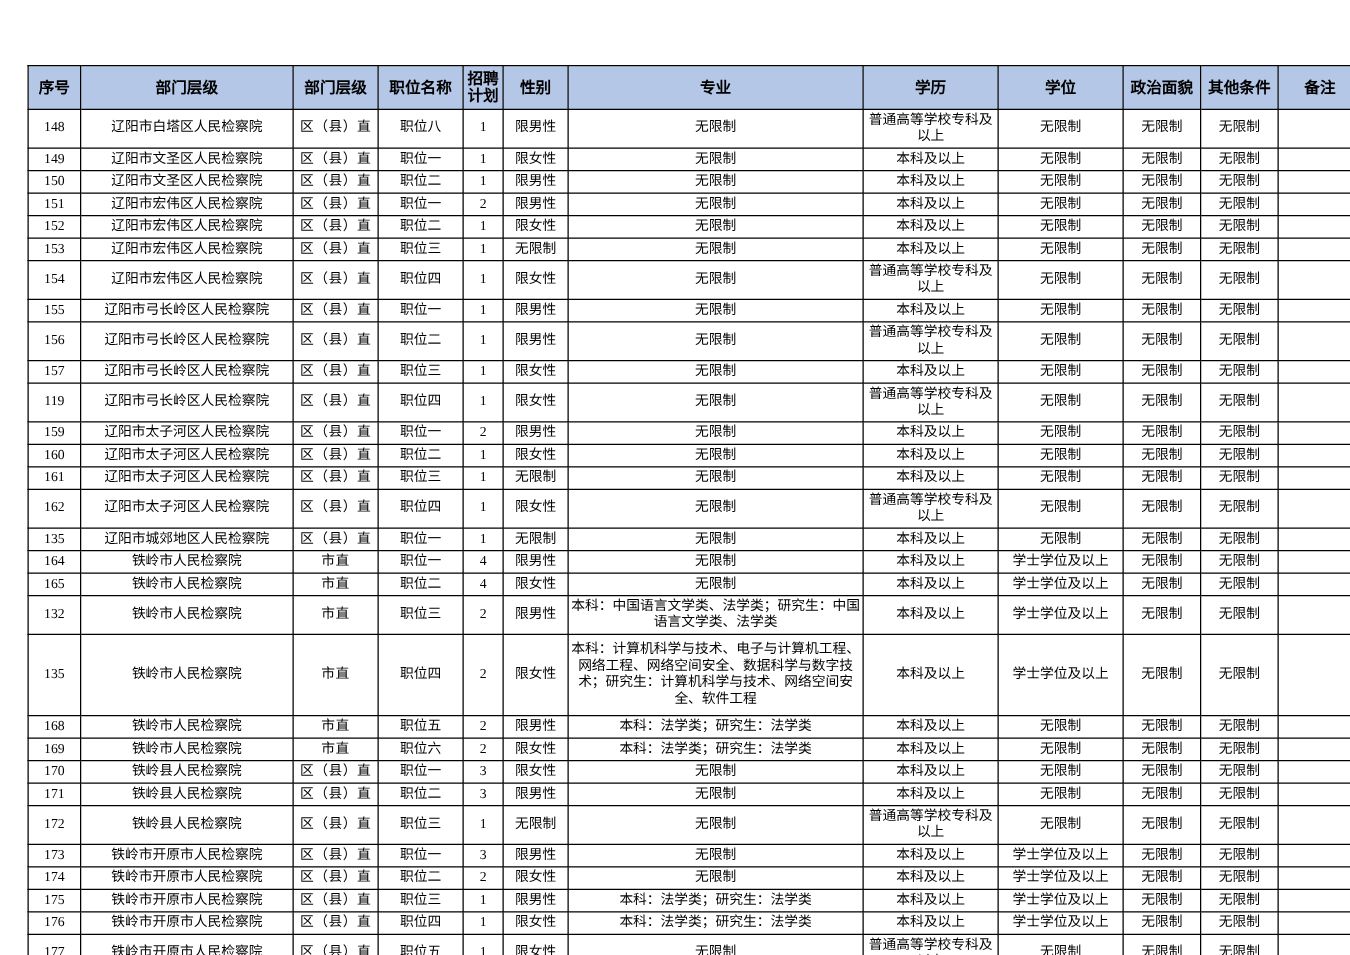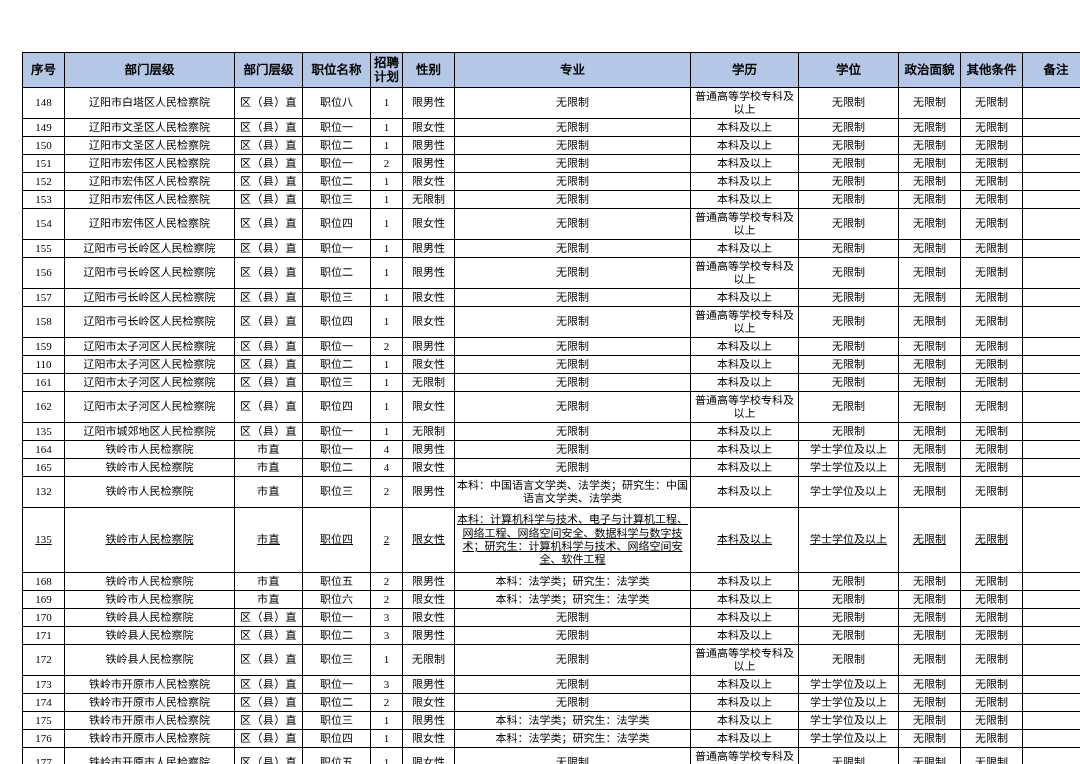--- a/index.html
+++ b/index.html
@@ -75,21 +75,21 @@
   td.major.plain { white-space: nowrap; }
   td.edu      { font-size: 11px; }
   td.degree   { font-size: 11px; white-space: nowrap; }
   td.party    { font-size: 11px; white-space: nowrap; }
   td.other    { font-size: 11px; white-space: nowrap; }
   td.remark   { font-size: 11px; }
 
   
   tr.h1 td { height: 15px; }
   tr.h2 td { height: 28px; }
-  tr.h5 td { height: 62px; text-decoration: underline; }
+  tr.h5 td { height: 62px; }
 </style>
 </head>
 <body>
 
 <div id="sheet">
   <table class="job-table">
     <colgroup>
       <col class="c-seq">
         <col class="c-unit">
         <col class="c-level">
@@ -254,21 +254,21 @@
           <td class="plan">1</td>
           <td class="gender">限女性</td>
           <td class="major plain">无限制</td>
           <td class="edu">本科及以上</td>
           <td class="degree">无限制</td>
           <td class="party">无限制</td>
           <td class="other">无限制</td>
           <td class="remark"></td>
         </tr>
         <tr class="h2">
-          <td class="seq">158</td>
+          <td class="seq">119</td>
           <td class="unit">辽阳市弓长岭区人民检察院</td>
           <td class="level">区（县）直</td>
           <td class="post">职位四</td>
           <td class="plan">1</td>
           <td class="gender">限女性</td>
           <td class="major plain">无限制</td>
           <td class="edu">普通高等学校专科及以上</td>
           <td class="degree">无限制</td>
           <td class="party">无限制</td>
           <td class="other">无限制</td>
@@ -282,21 +282,21 @@
           <td class="plan">2</td>
           <td class="gender">限男性</td>
           <td class="major plain">无限制</td>
           <td class="edu">本科及以上</td>
           <td class="degree">无限制</td>
           <td class="party">无限制</td>
           <td class="other">无限制</td>
           <td class="remark"></td>
         </tr>
         <tr class="h1">
-          <td class="seq">110</td>
+          <td class="seq">160</td>
           <td class="unit">辽阳市太子河区人民检察院</td>
           <td class="level">区（县）直</td>
           <td class="post">职位二</td>
           <td class="plan">1</td>
           <td class="gender">限女性</td>
           <td class="major plain">无限制</td>
           <td class="edu">本科及以上</td>
           <td class="degree">无限制</td>
           <td class="party">无限制</td>
           <td class="other">无限制</td>

